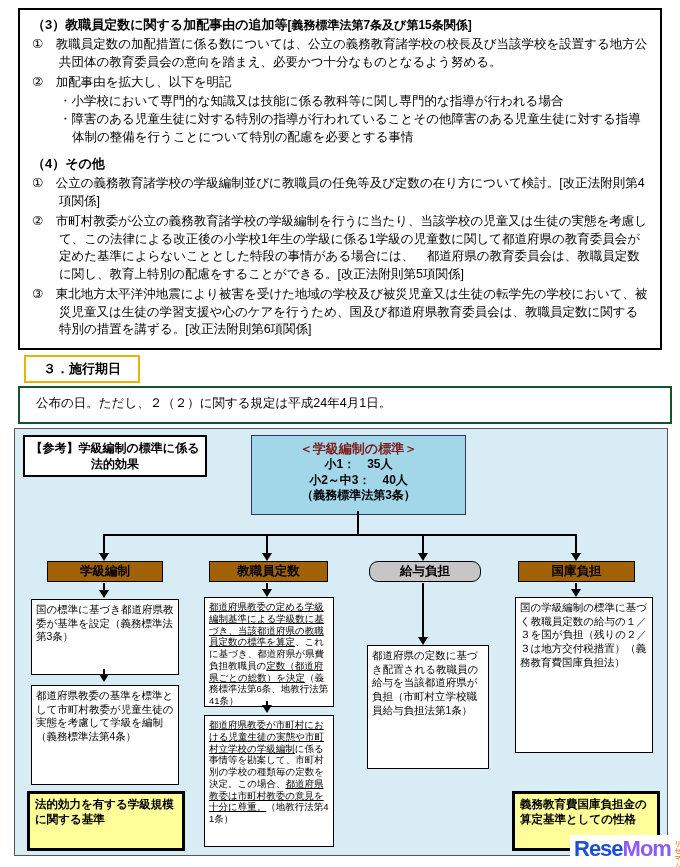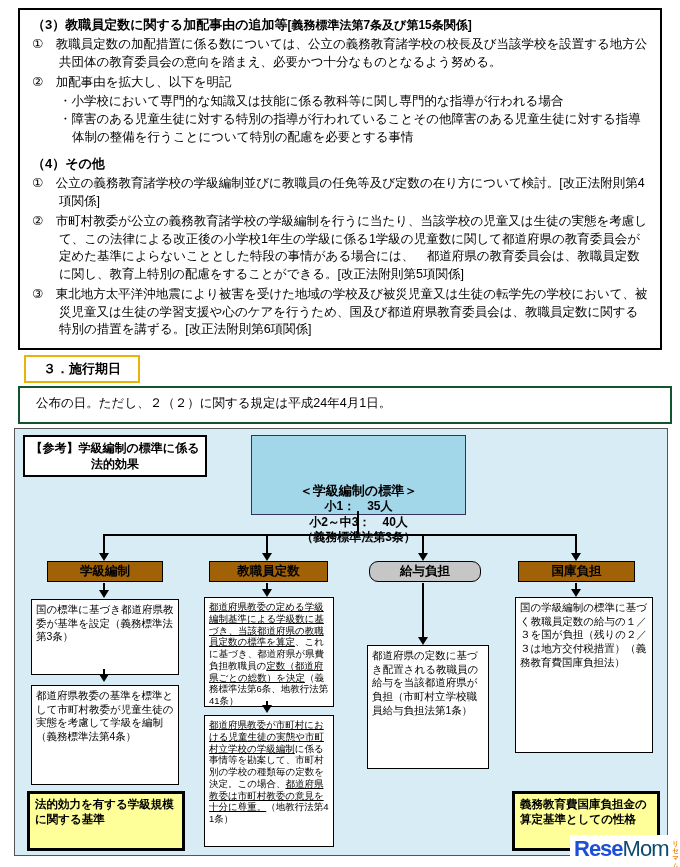--- a/index.html
+++ b/index.html
@@ -40,21 +40,21 @@
   }
   .reftitle{
     left:8px;top:6px;width:176px;background:#ffffff;border:2px solid #000;
     font-weight:bold;font-size:12px;line-height:1.35;text-align:center;
     padding:3px 2px;
   }
   .stdbox{
     left:236px;top:6px;width:201px;height:68px;background:#a2d6e9;
     border:1px solid #335;text-align:center;padding:5px 6px;
   }
-  .stdtitle{font-weight:bold;font-size:13px;color:#000000;line-height:1.25;margin-top:42px;}
+  .stdtitle{font-weight:bold;font-size:13px;color:#7f1d1d;line-height:1.25;}
   .stdrow{font-weight:bold;font-size:12px;line-height:1.3;}
   .vline{position:absolute;width:0;border-left:2px solid #000;}
   .hline{position:absolute;height:0;border-top:2px solid #000;}
   .tri{position:absolute;width:0;height:0;
        border-left:5px solid transparent;border-right:5px solid transparent;
        border-top:8px solid #000;}
   .colhead{
     position:absolute;height:19px;line-height:19px;text-align:center;
     font-weight:bold;font-size:12.5px;border:1px solid #000;background:#a16207;
   }
@@ -69,21 +69,21 @@
     position:absolute;border:3px solid #000;background:#ffff99;
     font-weight:bold;font-size:11.5px;line-height:1.32;padding:3px 5px;
     word-break:break-all;overflow:hidden;
   }
 
   
   .logo{
     left:570px;top:835px;background:#fff;padding:1px 4px;white-space:nowrap;
   }
   .logo-rese{font-weight:bold;font-size:22px;color:#1d4ed8;letter-spacing:-1px;}
-  .logo-mom{font-weight:normal;font-size:22px;color:#0c4a6e;letter-spacing:-1px;}
+  .logo-mom{font-weight:bold;font-size:22px;color:#8b5cf6;letter-spacing:-1px;}
   .logo-kana{
     display:inline-block;writing-mode:vertical-rl;font-size:6.5px;
     color:#f08300;height:24px;vertical-align:top;margin-left:2px;font-weight:bold;
   }
 </style>
 </head>
 <body>
 
 <div>
 

